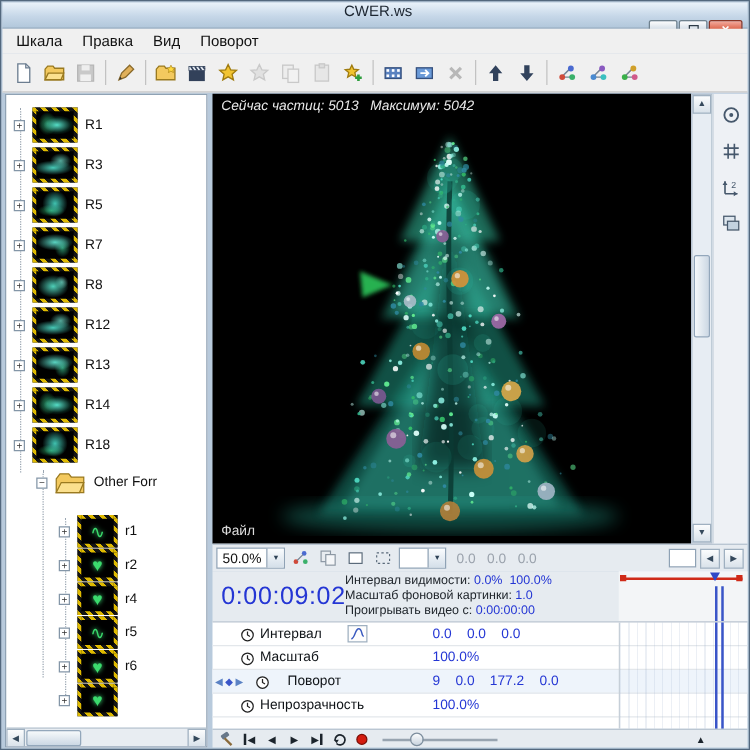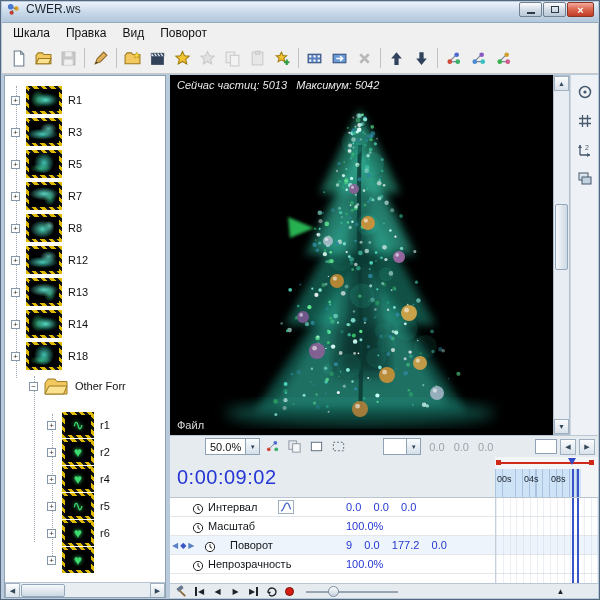--- a/index.html
+++ b/index.html
@@ -1,19 +1,19 @@
 <!DOCTYPE html>
 <html><head>
 <meta charset="utf-8">
 <style>
 *{margin:0;padding:0;box-sizing:border-box;font-family:"Liberation Sans",sans-serif;}
 html,body{width:600px;height:600px;overflow:hidden;background:#fff;}
 .window{position:absolute;inset:0;background:#b8cadc;border:1px solid #53687e;}
 
-.titlebar{position:absolute;left:1px;top:1px;right:1px;height:21px;background:linear-gradient(#eaf2fa,#c6d7e8 55%,#b2c7db);display:flex;padding:0 4px;border-bottom:1px solid #93a9bd;}
+.titlebar{position:absolute;left:1px;top:1px;right:1px;height:21px;background:linear-gradient(#eaf2fa,#c6d7e8 55%,#b2c7db);display:flex;align-items:center;padding:0 4px;border-bottom:1px solid #93a9bd;flex-direction:column;}
 .titlebar .title{font-size:12px;color:#1c2530;margin-left:5px;}
 .winbtns{margin-left:auto;display:flex;gap:1px;}
 .wbtn{width:23px;height:15px;border:1px solid #70828f;border-radius:2px;background:linear-gradient(#fdfdfd,#d3dde7 50%,#bac8d5);display:flex;align-items:center;justify-content:center;padding:0;cursor:default;}
 .wbtn .mindash{width:8px;height:2px;background:#2c3a46;margin-top:6px;}
 .wbtn .maxrect{width:8px;height:7px;border:1.5px solid #2c3a46;}
 .wbtn.close{width:27px;background:linear-gradient(#f3ab9e,#dd6a52 45%,#c03c26);border-color:#8a3526;color:#fff;font-size:11px;font-weight:bold;}
 
 .menubar{position:absolute;left:1px;top:22px;right:1px;height:20px;background:#f0f0f0;display:flex;align-items:center;padding-left:3px;}
 .menuitem{font-size:12px;color:#111;padding:2px 8px;}
 .toolbar{position:absolute;left:1px;top:42px;right:1px;height:31px;background:#f0f0f0;border-bottom:1px solid #c9c9c9;display:flex;align-items:center;padding:0 4px;}
@@ -43,21 +43,21 @@
 .vpstats b{font-weight:normal;}
 .vpstatus{position:absolute;left:7px;bottom:4px;font-size:11px;color:#dcdcdc;}
 .vscroll{position:absolute;left:552px;top:74px;width:17px;height:360px;background:#e7edf3;border:1px solid #b2c0ce;}
 .vscroll .up{position:absolute;top:0;left:0;right:0;height:15px;}
 .vscroll .dn{position:absolute;bottom:0;left:0;right:0;height:15px;}
 .vthumb{position:absolute;left:1px;right:1px;top:128px;height:66px;background:linear-gradient(90deg,#f6f9fb,#ccd8e4);border:1px solid #93a7bb;border-radius:2px;}
 .sidestrip{position:absolute;left:569px;top:74px;width:28px;height:360px;background:#eef1f5;border-left:1px solid #cdd6df;display:flex;flex-direction:column;align-items:center;padding-top:7px;gap:9px;}
 .sideicon{width:22px;height:20px;background:transparent;border:none;display:flex;align-items:center;justify-content:center;padding:0;}
 
 .controlsbar{position:absolute;left:169px;top:434px;width:428px;height:22px;background:#e6ebf0;border-top:1px solid #bac6d2;display:flex;align-items:center;padding:0 3px;gap:3px;}
-.combo{height:17px;background:#fff;border:1px solid #8fa2b5;display:flex;align-items:center;margin-left:32px;}
+.combo{height:17px;background:#fff;border:1px solid #8fa2b5;display:flex;align-items:center;}
 .combo .cval{font-size:11px;color:#111;padding:0 4px;min-width:36px;}
 .combo .carr{width:14px;height:15px;background:linear-gradient(#fafcfe,#d4dfe9);border-left:1px solid #8fa2b5;font-size:6px;color:#2e4256;display:flex;align-items:center;justify-content:center;}
 .cbtn{width:19px;height:18px;background:transparent;border:none;display:flex;align-items:center;justify-content:center;padding:0;}
 .coords{font-size:11px;color:#9aa2ac;white-space:pre;margin-left:5px;}
 .mini{width:22px;height:15px;background:#fff;border:1px solid #8fa2b5;}
 .sqbtn{width:16px;height:16px;background:linear-gradient(#fbfcfd,#d9e2ea);border:1px solid #9fb0c0;font-size:7px;color:#35495c;display:flex;align-items:center;justify-content:center;padding:0;}
 
 .infopanel{position:absolute;left:169px;top:456px;width:428px;height:40px;background:#e6ebf0;}
 .timecode{position:absolute;left:7px;top:9px;font-size:20px;color:#2436d4;letter-spacing:.5px;}
 .infolines{position:absolute;left:106px;top:2px;font-size:10px;line-height:12px;color:#20262c;white-space:nowrap;}
@@ -817,30 +817,30 @@
       </span>
     <span class="coords">0.0   0.0   0.0</span>
     <span style="flex:1"></span>
     <span class="mini"></span>
     <button class="sqbtn">◀</button>
     <button class="sqbtn">▶</button>
   </div>
 
   <div class="infopanel">
     <span class="timecode">0:00:09:02</span>
+    <div class="infolines">
+      <div><span>Интервал видимости:</span><span class="iv"> 0.0%  100.0%</span></div>
+      <div><span>Масштаб фоновой картинки:</span><span class="iv"> 1.0</span></div>
+      <div><span>Проигрывать видео с:</span><span class="iv"> 0:00:00:00</span></div>
+    </div>
     <div class="ruler">
       <span class="markline"></span>
       <span class="marksq" style="left:1px"></span>
       <span class="marksq" style="left:94px"></span>
       <span class="marktri" style="left:73px"></span>
-      <div class="bluearea">
-        <span class="tick" style="left:2px">00s</span>
-        <span class="tick" style="left:29px">04s</span>
-        <span class="tick" style="left:56px">08s</span>
-      </div>
       <span class="keyline" style="left:77px;top:12px;bottom:0"></span>
       <span class="keyline" style="left:82px;top:12px;bottom:0"></span>
     </div>
   </div>
 
   <div class="tracks">
     <div class="trow" style="top:0">
       <span class="clockw"><svg width="12" height="12" viewBox="0 0 12 12">
             <circle cx="6" cy="6" r="4.6" fill="#fff" stroke="#222"></circle>
             <path d="M6 3.2V6l2 1.2" stroke="#222" fill="none"></path>

